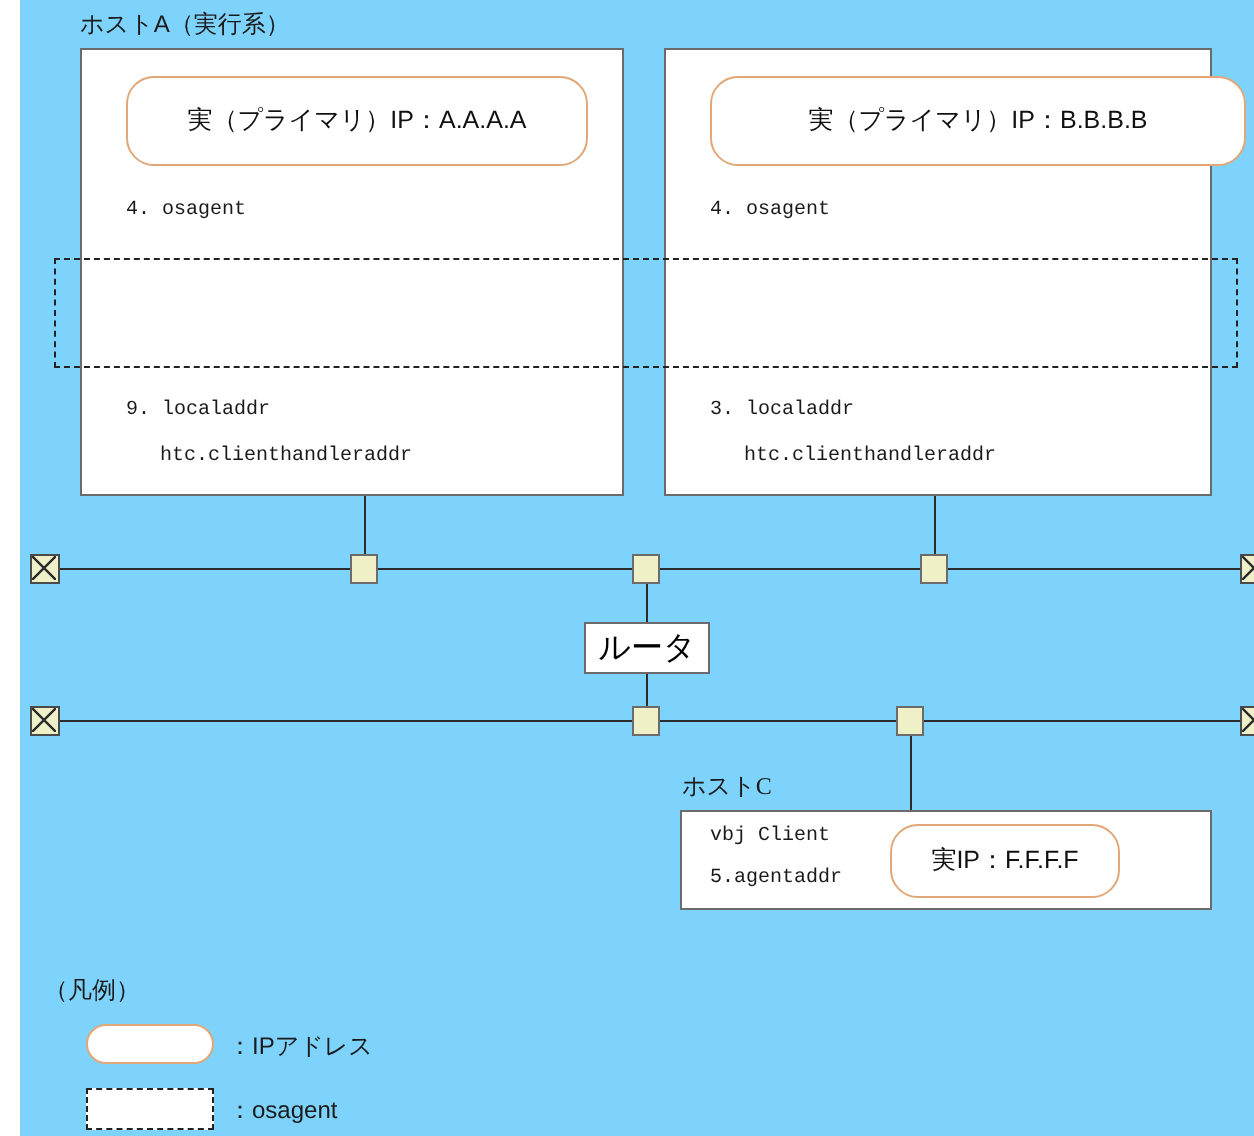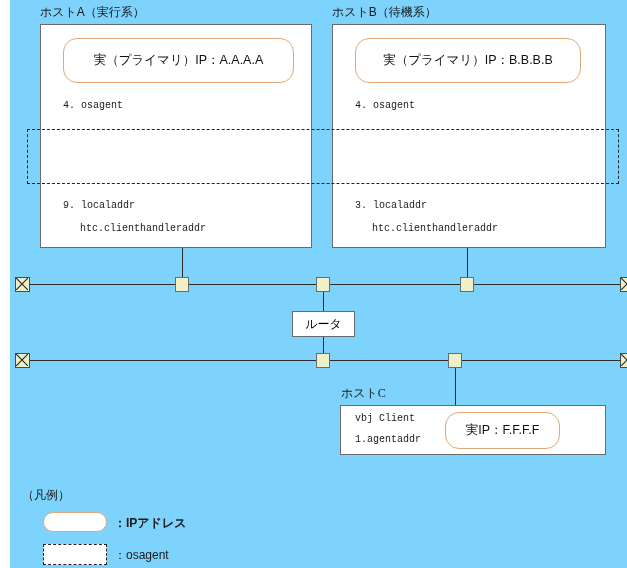--- a/index.html
+++ b/index.html
@@ -97,21 +97,21 @@
   .router-box {
     position: absolute;
     border: 1.5px solid #6b6b6b;
     background: #ffffff;
     box-sizing: border-box;
     display: flex;
     align-items: center;
     justify-content: center;
     z-index: 4;
   }
-  .router-box span { font-size: 12px; }
+  .router-box span { font-size: 16px; }
   
   .legend-pill {
     position: absolute;
     border: 1.5px solid #e0a878;
     border-radius: 12px;
     background: #ffffff;
     box-sizing: border-box;
   }
   .legend-dashed {
     position: absolute;
@@ -127,23 +127,22 @@
 
   <div class="lbl" style="left:30px; top:5px;">ホストA（実行系）</div>
   <div class="host-box" style="left:30px; top:24px; width:272px; height:224px;"></div>
   <div class="ip-pill" style="left:53px; top:38px; width:231px; height:45px;">
     <span class="ptext">実（プライマリ）IP：A.A.A.A</span>
   </div>
   <div class="lbl mono" style="left:53px; top:99px;">4. osagent</div>
   <div class="lbl mono" style="left:53px; top:199px;">9. localaddr</div>
   <div class="lbl mono" style="left:70px; top:222px;">htc.clienthandleraddr</div>
 
-  <div class="lbl" style="left:322px; top:5px;">ホストB（待機系）</div>
   <div class="host-box" style="left:322px; top:24px; width:274px; height:224px;"></div>
-  <div class="ip-pill" style="left:345px; top:38px; width:226px; height:45px;">
+  <div class="ip-pill" style="left:345px; top:38px; width:268px; height:45px;">
     <span class="ptext">実（プライマリ）IP：B.B.B.B</span>
   </div>
   <div class="lbl mono" style="left:345px; top:99px;">4. osagent</div>
   <div class="lbl mono" style="left:345px; top:199px;">3. localaddr</div>
   <div class="lbl mono" style="left:362px; top:222px;">htc.clienthandleraddr</div>
 
   <div class="dashed-box" style="left:17px; top:129px; width:592px; height:55px;"></div>
 
 
   <div class="bus" style="left:12px; top:284px; width:606px;"></div>
@@ -183,26 +182,26 @@
         <path d="M0 0 L12 12 M12 0 L0 12" stroke="#2b2b2b" stroke-width="1.2" fill="none"></path>
       </svg>
   </div>
   <div class="conn" style="left:306px; top:353px;"></div>
   <div class="conn" style="left:438px; top:353px;"></div>
 
   <div class="vline" style="left:445px; top:368px; height:38px;"></div>
   <div class="lbl" style="left:331px; top:386px;font-family:Liberation Serif, serif;">ホストC</div>
   <div class="host-box" style="left:330px; top:405px; width:266px; height:50px;"></div>
   <div class="lbl mono" style="left:345px; top:412px;">vbj Client</div>
-  <div class="lbl mono" style="left:345px; top:433px;">1.agentaddr</div>
+  <div class="lbl mono" style="left:345px; top:433px;">5.agentaddr</div>
   <div class="ip-pill" style="left:435px; top:412px; width:115px; height:37px;">
     <span class="ptext">実IP：F.F.F.F</span>
   </div>
 
   <div class="lbl" style="left:12px; top:488px;">（凡例）</div>
 
   <div class="legend-pill" style="left:33px; top:512px; width:64px; height:20px;"></div>
-  <div class="lbl" style="left:104px; top:516px;font-weight:bold;">：IPアドレス</div>
+  <div class="lbl" style="left:104px; top:516px;">：IPアドレス</div>
 
   <div class="legend-dashed" style="left:33px; top:544px; width:64px; height:21px;"></div>
   <div class="lbl" style="left:104px; top:548px;">：osagent</div>
 
 </div>
 
 </body></html>

